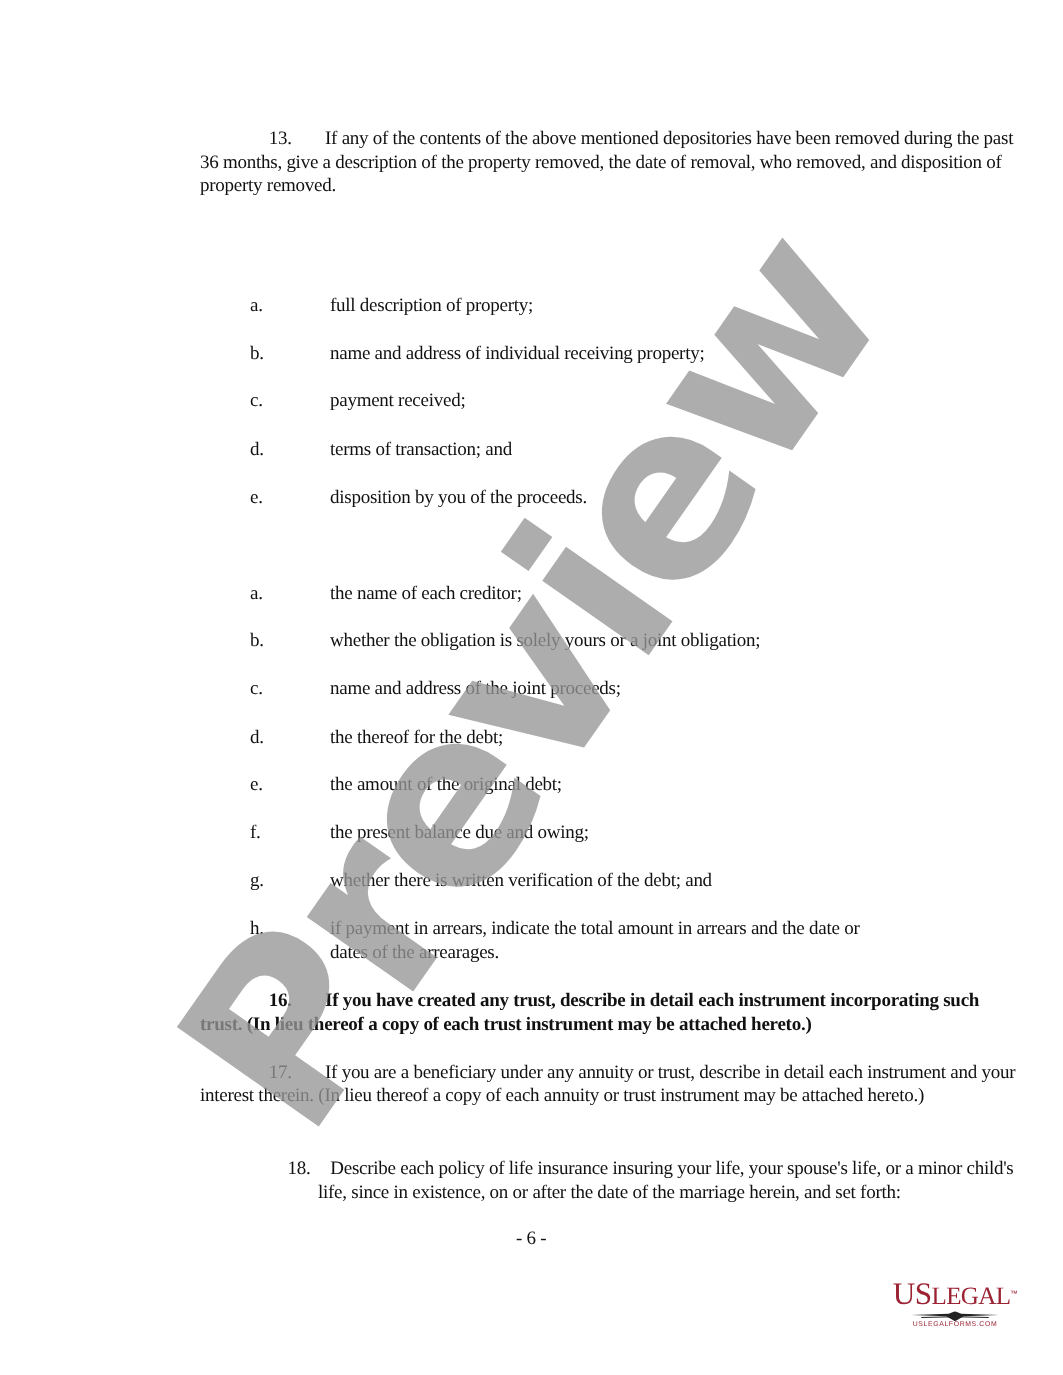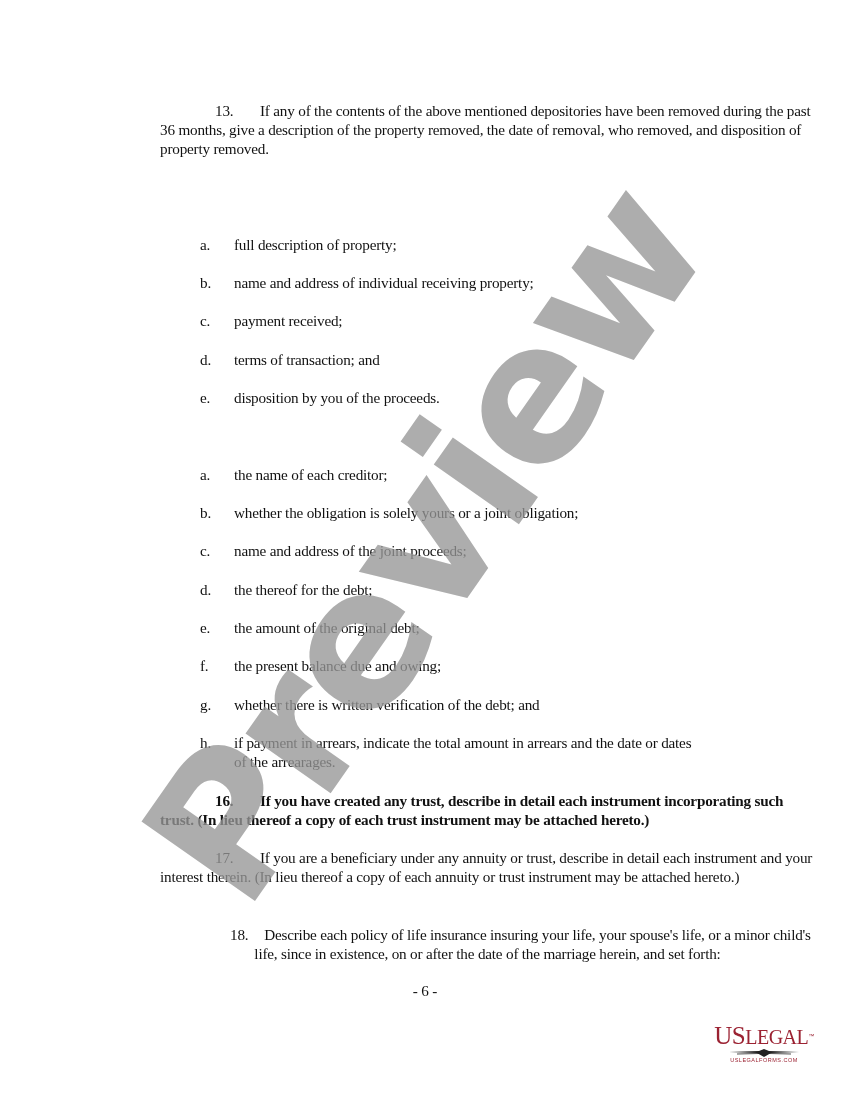--- a/index.html
+++ b/index.html
@@ -4,21 +4,21 @@
 <style>
   html, body { margin: 0; padding: 0; background: #ffffff; }
   body { width: 850px; height: 1100px; position: relative; overflow: hidden;
          font-family: "Liberation Serif", "DejaVu Serif", serif; color: #111; }
   .page { position: absolute; left: 0; top: 0; width: 850px; height: 1100px; }
   .text { position: absolute; left: 100px; width: 660px; font-size: 15.2px; line-height: 19.2px; letter-spacing: -0.2px; }
   .para { position: absolute; left: 112px; width: 655px; text-indent: 55px; margin-left: 48px; }
   .para .num { display: inline-block; width: 45px; text-indent: 0; }
   .item { position: absolute; left: 200px; width: 520px; }
   .item .lbl { position: absolute; left: 0; top: 0; width: 40px; }
-  .item .body { display: block; margin-left: 34px; }
+  .item .body { display: block; margin-left: 64px; }
   .sub15 { position: absolute; left: 155px; }
   .sub15 .num { display: inline-block; width: 45px; }
   .pagenum { position: absolute; left: 0; width: 850px; text-align: center; top: 981px; }
   .watermark { position: absolute; left: 425px; top: 545px; transform: translate(-50%, -50%) rotate(-55deg);
                font-family: "DejaVu Sans", "Liberation Sans", sans-serif; font-weight: bold;
                font-size: 190px; letter-spacing: -6px; color: rgba(150,150,150,0.78); white-space: nowrap;
                pointer-events: none; line-height: 1; }
   .logo { position: absolute; left: 706px; top: 1024px; width: 116px; height: 42px; text-align: center; }
   .logo .brand { font-family: "Liberation Serif", serif; font-size: 25px; color: #9b2232; letter-spacing: -0.5px; line-height: 24px; }
   .logo .brand .small { font-size: 20px; }

